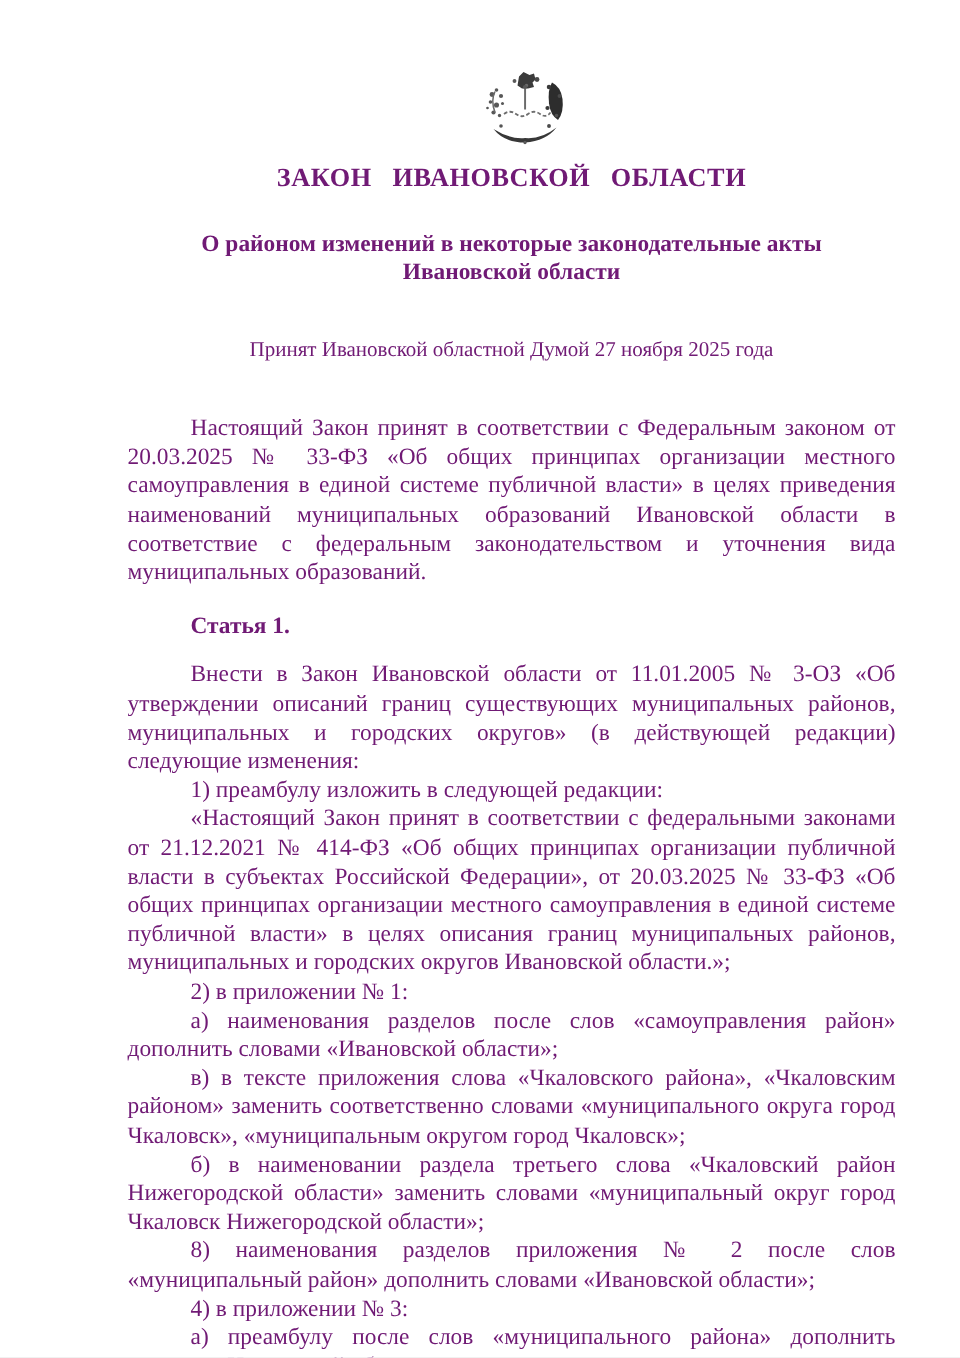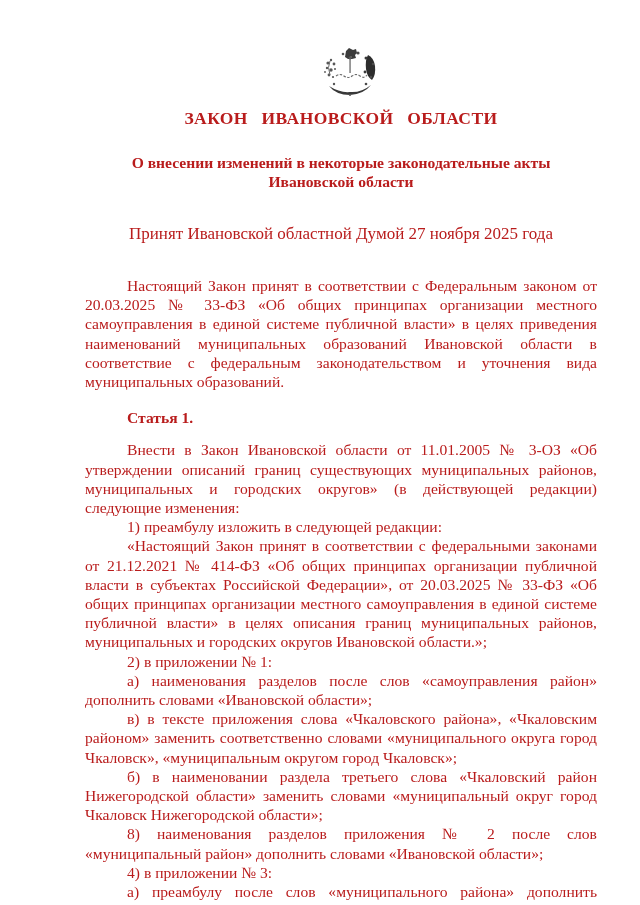--- a/index.html
+++ b/index.html
@@ -8,21 +8,21 @@
     background: #e8e8e8;
   }
   .page {
     position: relative;
     width: 640px;
     height: 905px;
     margin: 0 auto;
     background: #ffffff;
     overflow: hidden;
     font-family: "Liberation Serif", "DejaVu Serif", serif;
-    color: #b91c1c;
+    color: #701a75;
     box-sizing: border-box;
     padding: 48px 43px 0 85px; 
   }
   .emblem {
     text-align: center;
     height: 54px;
     margin-left: 18px; 
   }
   .doc-title {
     margin: 7px 0 0 0;
@@ -36,21 +36,21 @@
   .doc-subtitle {
     margin: 25px auto 0 auto;
     max-width: 462px;
     font-size: 15.6px;
     font-weight: bold;
     text-align: center;
     line-height: 19px;
   }
   .adopted-line {
     margin: 33px 0 0 0;
-    font-size: 17px;
+    font-size: 14px;
     text-align: center;
     line-height: 19px;
   }
   .doc-body {
     margin-top: 33px;
     font-size: 15.6px;
     line-height: 19.2px;
   }
   .doc-body p {
     margin: 0;
@@ -110,21 +110,21 @@
 
       <path d="M8 38 q11 7 21 6 q11 1 21 -7 q-7 9 -21 10 q-14 0 -21 -9 z" fill="#383838"></path>
       <circle cx="13" cy="36" r="1.2" fill="#555555"></circle>
       <circle cx="45" cy="36" r="1.3" fill="#4a4a4a"></circle>
       <circle cx="29" cy="47" r="1.1" fill="#5a5a5a"></circle>
     </svg>
   </div>
 
   <h1 class="doc-title">ЗАКОН ИВАНОВСКОЙ ОБЛАСТИ</h1>
 
-  <h2 class="doc-subtitle">О внесении изменений в некоторые законодательные акты Ивановской области</h2>
+  <h2 class="doc-subtitle">О районом изменений в некоторые законодательные акты Ивановской области</h2>
 
   <p class="adopted-line">Принят Ивановской областной Думой 27 ноября 2025 года</p>
 
   <div class="doc-body" id="doc-body">
       <p class="intro">Настоящий Закон принят в соответствии с Федеральным законом от 20.03.2025 № 33-ФЗ «Об общих принципах организации местного самоуправления в единой системе публичной власти» в целях приведения наименований муниципальных образований Ивановской области в соответствие с федеральным законодательством и уточнения вида муниципальных образований.</p>
       <p class="heading">Статья 1.</p>
       <p class="paragraph">Внести в Закон Ивановской области от 11.01.2005 № 3-ОЗ «Об утверждении описаний границ существующих муниципальных районов, муниципальных и городских округов» (в действующей редакции) следующие изменения:</p>
       <p class="paragraph">1) преамбулу изложить в следующей редакции:</p>
       <p class="paragraph">«Настоящий Закон принят в соответствии с федеральными законами от 21.12.2021 № 414-ФЗ «Об общих принципах организации публичной власти в субъектах Российской Федерации», от 20.03.2025 № 33-ФЗ «Об общих принципах организации местного самоуправления в единой системе публичной власти» в целях описания границ муниципальных районов, муниципальных и городских округов Ивановской области.»;</p>
       <p class="paragraph">2) в приложении № 1:</p>

